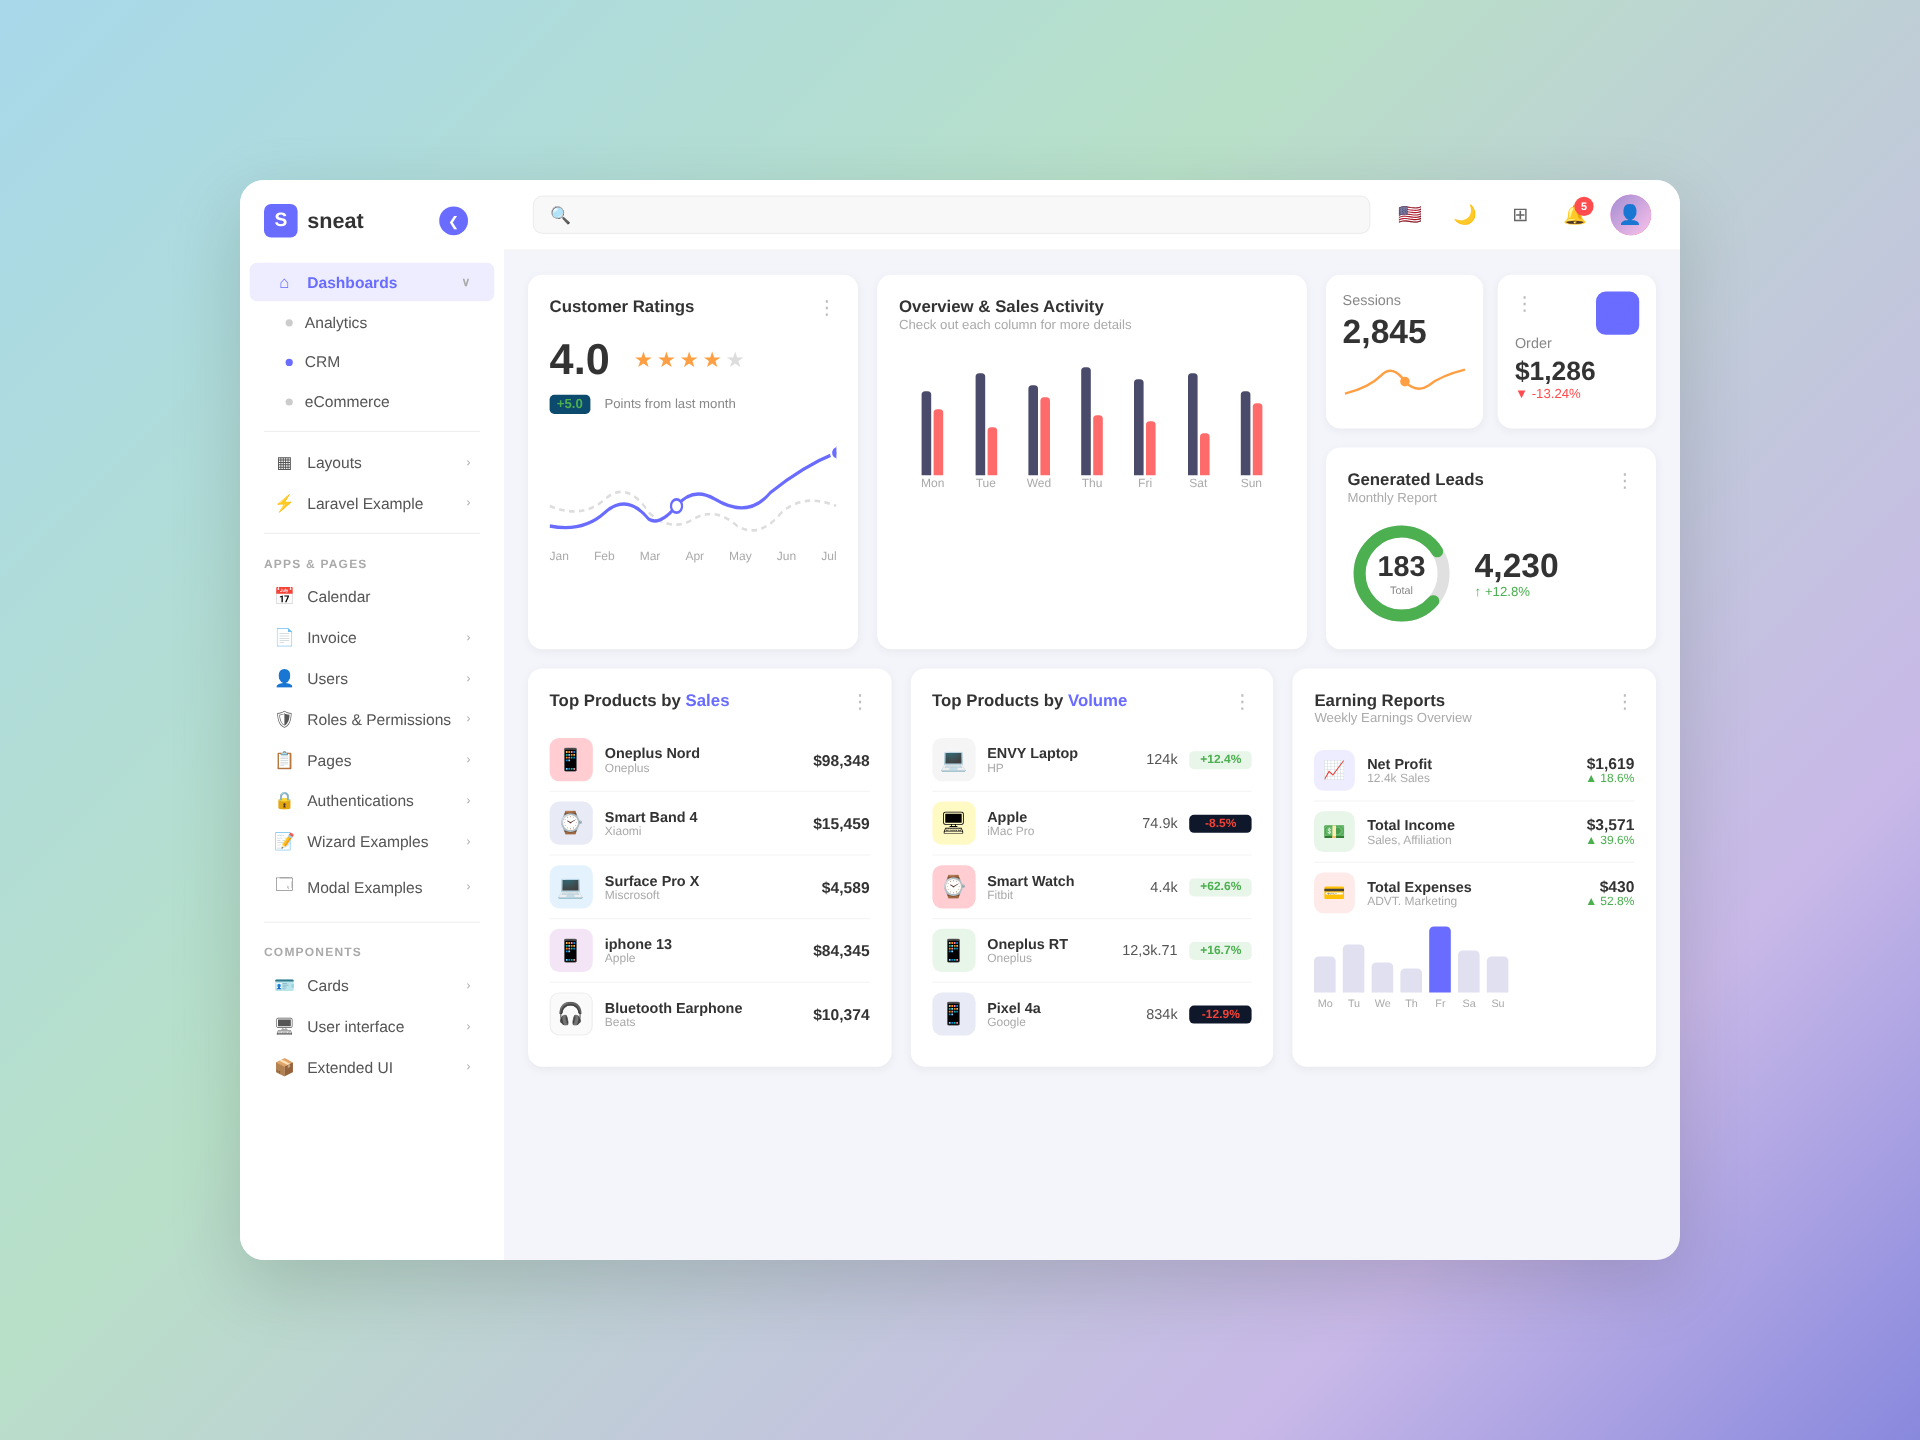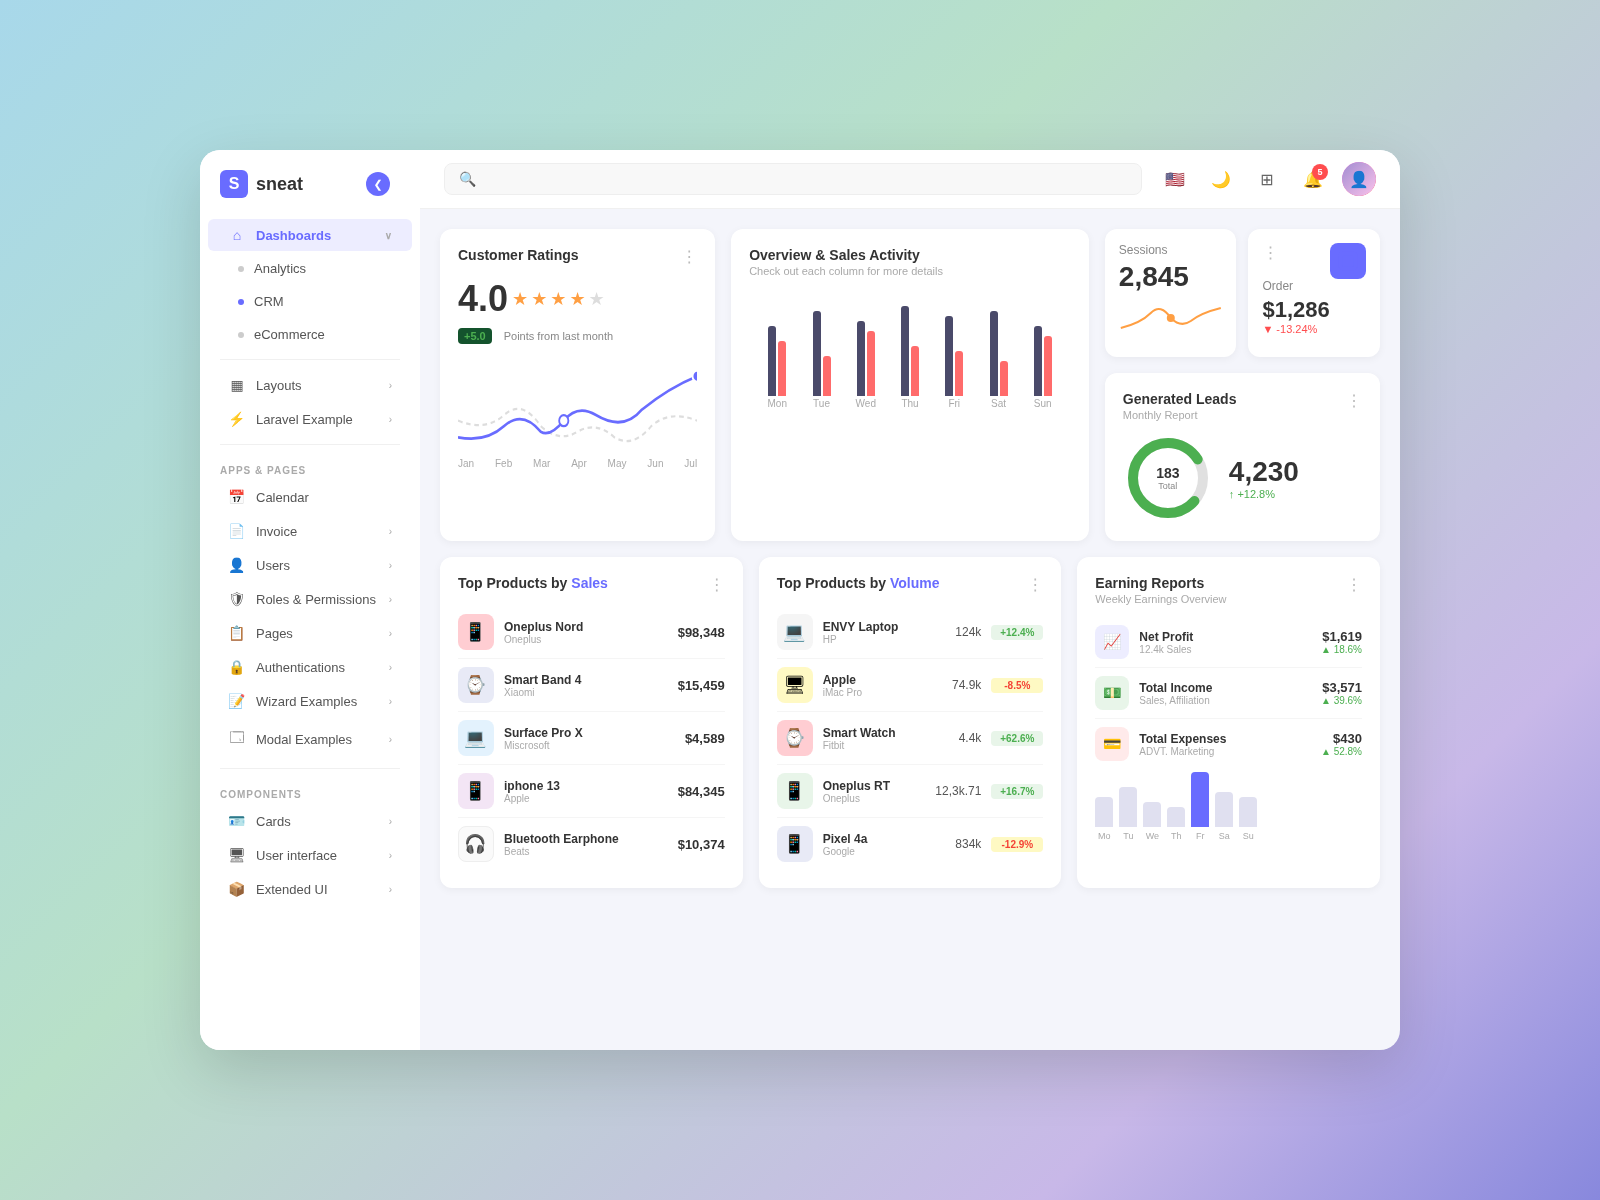--- a/index.html
+++ b/index.html
@@ -193,21 +193,21 @@
     
     .rating-value { font-size: 36px; font-weight: 700; color: #333; }
     .stars { display: flex; gap: 3px; margin: 4px 0; }
     .star { font-size: 18px; }
     .star.full { color: #ff9f43; }
     .star.empty { color: #ddd; }
     .rating-badge {
       display: inline-flex;
       align-items: flex-end;
       gap: 4px;
-      background: #14532d;
+      background: #0c4a6e;
       color: #4caf50;
       font-size: 11px;
       font-weight: 600;
       padding: 2px 6px;
       border-radius: 4px;
     }
     .rating-note { font-size: 11px; color: #888; margin-left: 6px; }
     .chart-area {
       height: 100px;
       position: relative;
@@ -268,21 +268,21 @@
     .order-value { font-size: 22px; font-weight: 700; color: #333; margin-top: 4px; }
     .order-change { font-size: 11px; color: #ff4d4f; }
     .leads-content { display: flex; align-items: center; gap: 16px; }
     .donut-chart { position: relative; width: 90px; height: 90px; flex-shrink: 0; }
     .donut-label {
       position: absolute;
       top: 50%; left: 50%;
       transform: translate(-50%, -50%);
       text-align: center;
     }
-    .donut-value { font-size: 14px; font-weight: 700; color: #333; }
+    .donut-value { font-size: 24px; font-weight: 700; color: #333; }
     .donut-sub { font-size: 9px; color: #888; }
     .leads-info .leads-count { font-size: 28px; font-weight: 700; color: #333; }
     .leads-change { font-size: 11px; color: #4caf50; }
     
     .product-row {
       display: flex;
       align-items: center;
       gap: 10px;
       padding: 8px 0;
       border-bottom: 1px solid #f5f5f5;
@@ -302,21 +302,21 @@
     .product-volume { font-size: 12px; color: #555; min-width: 40px; text-align: right; }
     .badge {
       font-size: 10px;
       font-weight: 600;
       padding: 2px 6px;
       border-radius: 4px;
       min-width: 52px;
       text-align: center;
     }
     .badge-green { background: #e8f5e9; color: #4caf50; }
-    .badge-red { background: #fef9c3; color: #f44336; }
+    .badge-red { background: #0f172a; color: #f44336; }
     
     .earning-row {
       display: flex;
       align-items: center;
       gap: 10px;
       padding: 8px 0;
       border-bottom: 1px solid #f5f5f5;
     }
     .earning-row:last-child { border-bottom: none; }
     .earning-icon {
@@ -481,21 +481,21 @@
 
     <div class="dashboard">
 
       <div style="display:grid; grid-template-columns: 1fr 1.3fr 1fr; gap:16px;">
 
         <div class="card">
           <div class="card-header">
             <div class="card-title">Customer Ratings</div>
             <span class="card-menu">⋮</span>
           </div>
-          <div style="display:flex; align-items:center; gap:4px;">
+          <div style="display:flex; align-items:center; gap:20px;">
             <span class="rating-value">4.0</span>
             <div class="stars">
               <span class="star full">★</span>
               <span class="star full">★</span>
               <span class="star full">★</span>
               <span class="star full">★</span>
               <span class="star empty">★</span>
             </div>
           </div>
           <div style="display:flex; align-items:center; gap:6px; margin:8px 0;">

